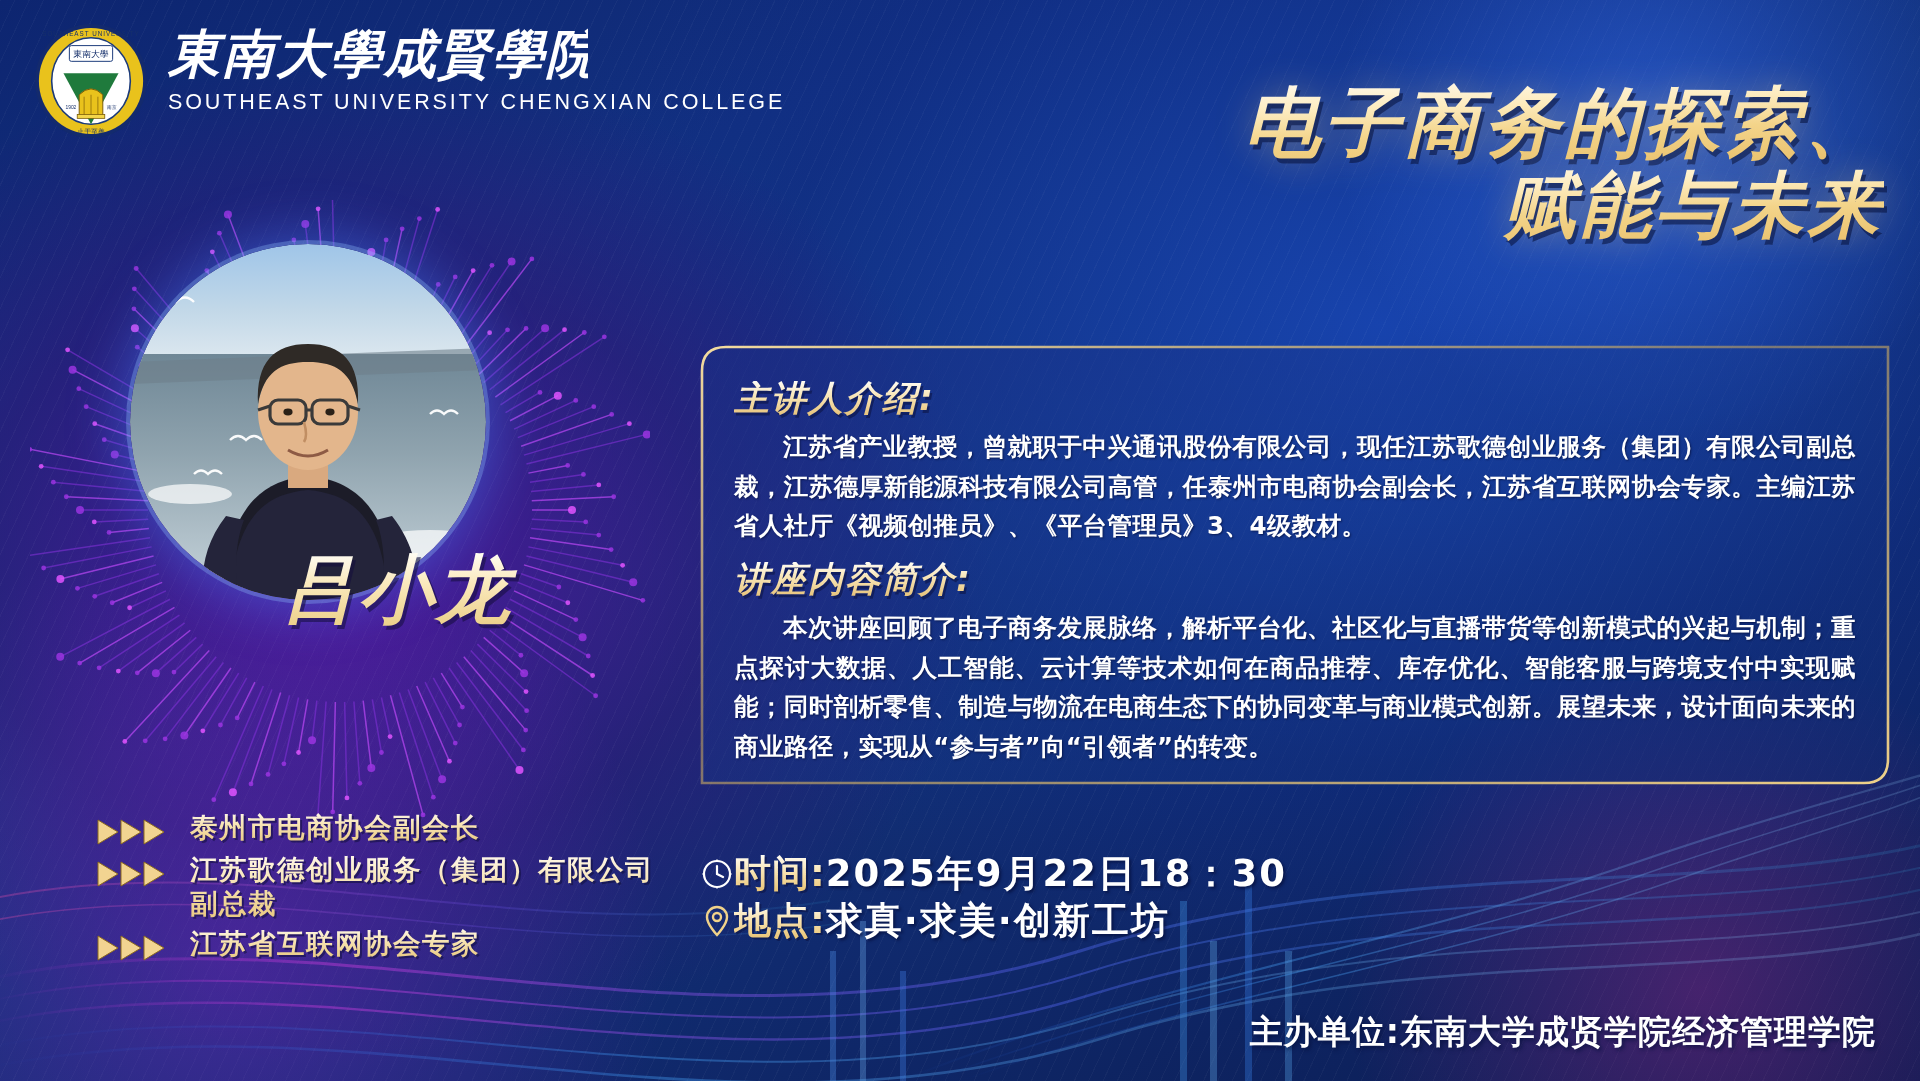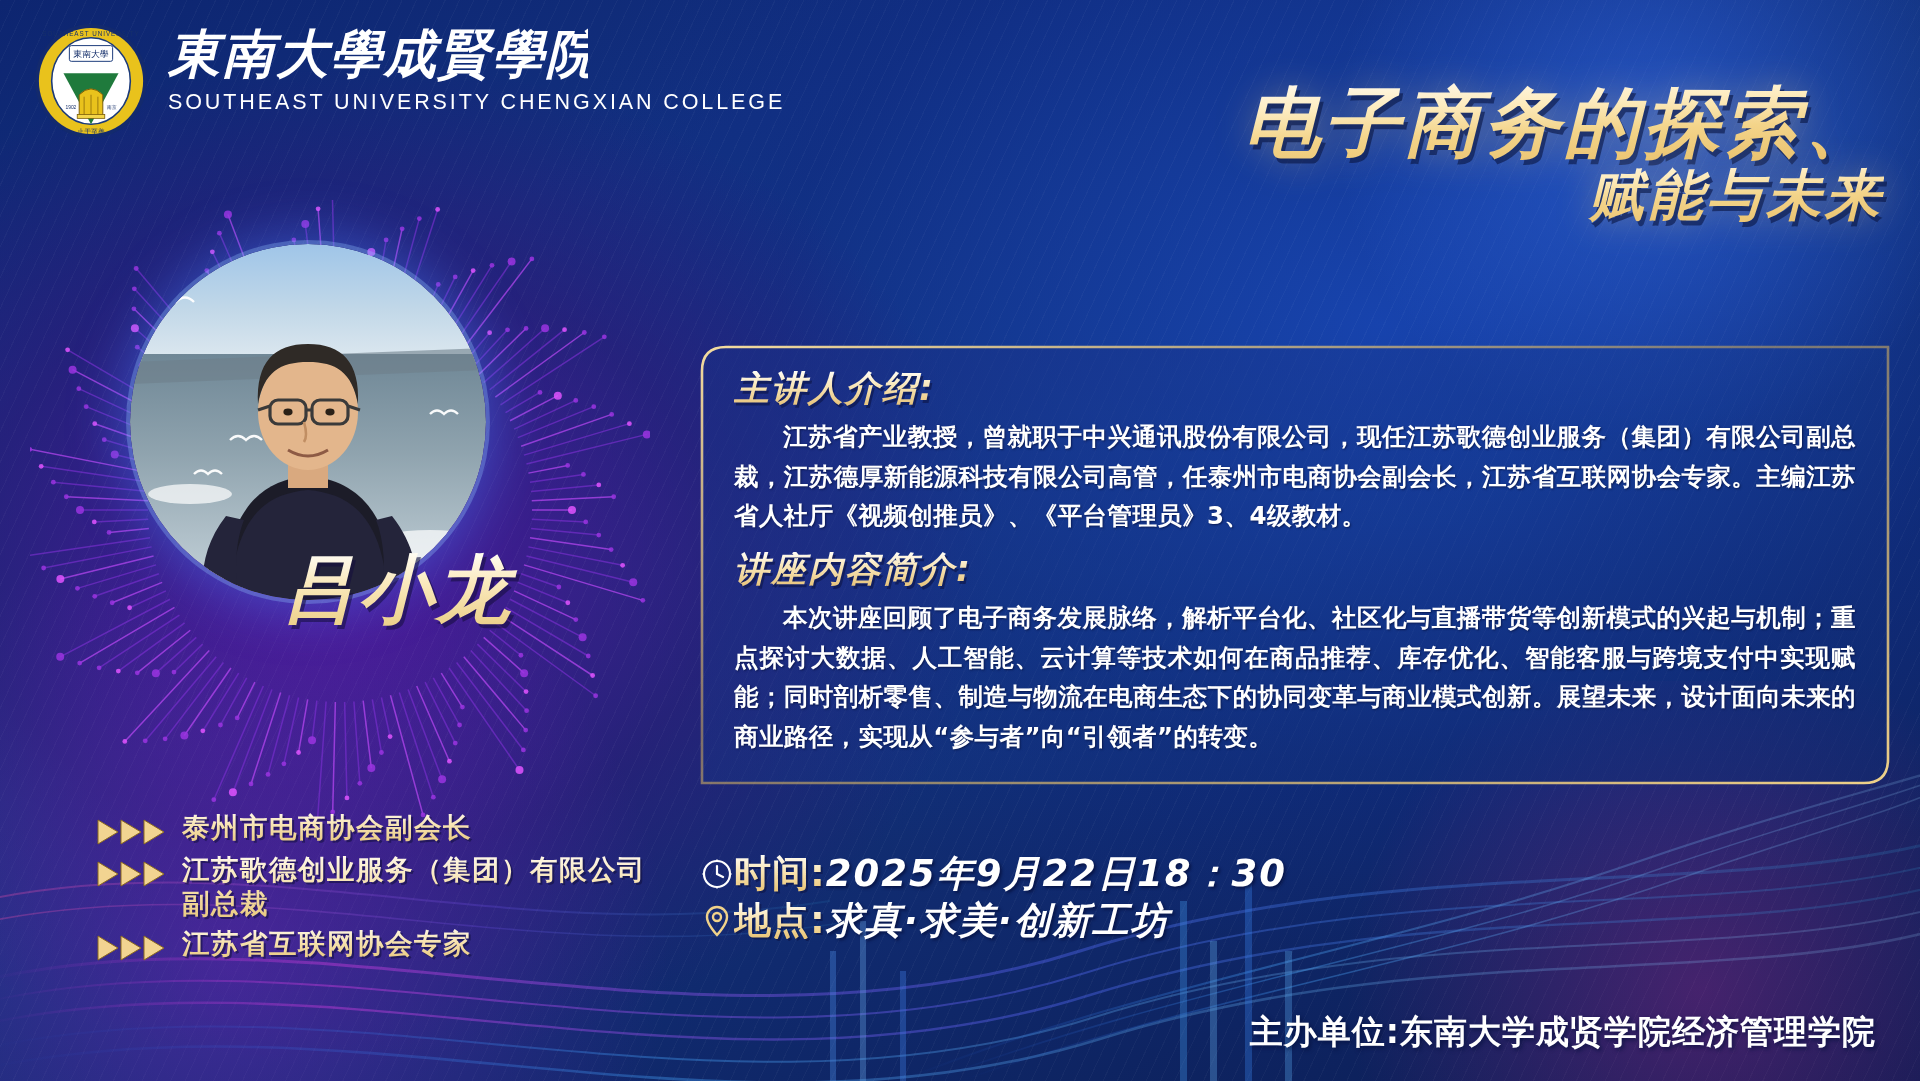--- a/index.html
+++ b/index.html
@@ -42,49 +42,49 @@
 
   
   .title-wrap { position:absolute; right:36px; top:80px; text-align:right; }
   .title-line { font-family:"DejaVu Sans","Liberation Sans",sans-serif;
     font-weight:700; font-size:76px; line-height:1.12; letter-spacing:4px;
     font-style:italic;
     background:linear-gradient(178deg,#fffaf0 0%,#fdecc0 30%,#f3d48a 58%,#e8bf6a 100%);
     -webkit-background-clip:text; background-clip:text; color:transparent;
     filter:drop-shadow(3px 5px 0 rgba(10,22,70,.62)) drop-shadow(0 0 18px rgba(255,215,130,.30));
     white-space:nowrap; }
-  .title-line.l2 { font-size:55px; }
+  .title-line.l2 { font-size:72px; }
 
   
   .portrait-frame { position:absolute; left:130px; top:244px; width:356px; height:356px;
     border-radius:50%; overflow:hidden;
     box-shadow:0 0 0 4px rgba(150,200,255,.30), 0 0 52px 10px rgba(70,130,255,.42); }
   .portrait-svg { width:100%; height:100%; display:block; }
 
   .speaker-name { position:absolute; left:282px; top:552px; width:320px;
     font-family:"DejaVu Sans","Liberation Sans",sans-serif; font-weight:700; font-style:italic;
     font-size:74px; letter-spacing:3px; line-height:1;
     background:linear-gradient(180deg,#fffdf4 0%,#fae9bd 42%,#ecd08a 100%);
     -webkit-background-clip:text; background-clip:text; color:transparent;
     filter:drop-shadow(3px 4px 0 rgba(20,12,60,.55)); }
 
   
   .creds { position:absolute; left:96px; top:810px; width:570px; }
-  .cred-row { display:flex; align-items:flex-start; gap:12px; margin-bottom:5px; }
+  .cred-row { display:flex; align-items:flex-start; gap:20px; margin-bottom:5px; }
   .cred-arrows { flex:none; width:74px; height:30px; margin-top:7px; }
   .cred-text { font-family:"DejaVu Sans","Liberation Sans",sans-serif;
     font-weight:700; font-size:27.5px; line-height:1.25; letter-spacing:1.5px;
     background:linear-gradient(180deg,#fffaf0 0%,#f7e3b2 45%,#e8c77e 100%);
     -webkit-background-clip:text; background-clip:text; color:transparent;
     filter:drop-shadow(2px 2px 0 rgba(16,14,60,.55)); }
 
   
   .panel { position:absolute; left:700px; top:345px; width:1190px; height:440px; }
   .panel-border { position:absolute; inset:0; }
-  .panel-inner { position:absolute; inset:0; padding:26px 34px 20px 34px; }
+  .panel-inner { position:absolute; inset:0; padding:36px 34px 20px 34px; }
 
   .sec-head { font-family:"DejaVu Sans","Liberation Sans",sans-serif;
     font-weight:700; font-style:italic; font-size:35px; letter-spacing:2px; line-height:1;
     background:linear-gradient(180deg,#fffdf5 0%,#f8e4b4 45%,#e6c27a 100%);
     -webkit-background-clip:text; background-clip:text; color:transparent;
     filter:drop-shadow(2px 3px 0 rgba(12,20,70,.60)); margin-bottom:11px; }
   .sec-body { font-family:"DejaVu Sans","Liberation Sans",sans-serif;
     color:#ffffff; font-weight:700; font-size:24.5px; line-height:1.62;
     text-align:justify; text-align-last:left; text-indent:2em; letter-spacing:.4px;
     text-shadow:1px 1px 2px rgba(5,15,60,.7); }
@@ -94,21 +94,21 @@
   .meta { position:absolute; left:700px; top:855px; }
   .meta-row { display:flex; align-items:center; gap:0; margin-bottom:10px; }
   .meta-icon { width:34px; height:34px; flex:none; }
   .meta-label { font-family:"DejaVu Sans","Liberation Sans",sans-serif;
     font-weight:700; font-size:37px; letter-spacing:1px; line-height:1;
     background:linear-gradient(180deg,#fffdf5 0%,#f7e1ad 50%,#e9c475 100%);
     -webkit-background-clip:text; background-clip:text; color:transparent;
     filter:drop-shadow(2px 2px 0 rgba(12,20,70,.6)); }
   .meta-value { font-family:"DejaVu Sans","Liberation Sans",sans-serif;
     font-weight:700; font-size:37px; color:#fff; letter-spacing:2px; line-height:1;
-    text-shadow:2px 2px 3px rgba(5,15,60,.75);font-style:italic; }
+    text-shadow:2px 2px 3px rgba(5,15,60,.75); }
 
   
   .footer { position:absolute; right:44px; bottom:26px;
     font-family:"DejaVu Sans","Liberation Sans",sans-serif;
     font-weight:700; font-size:33px; color:#fff; letter-spacing:1px;
     text-shadow:2px 2px 4px rgba(5,15,60,.8); white-space:nowrap;margin-top:12px; }
 </style>
 </head>
 <body>
 

